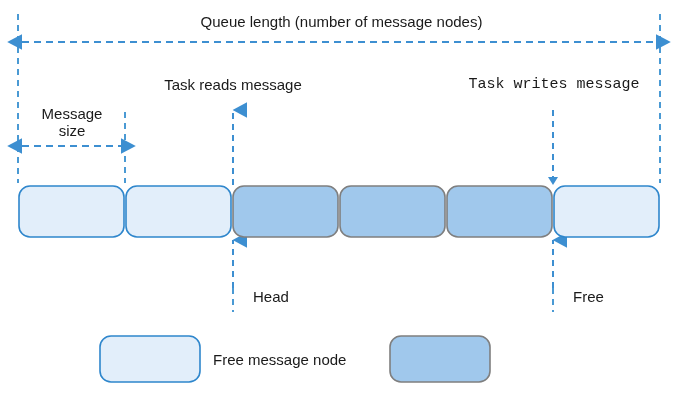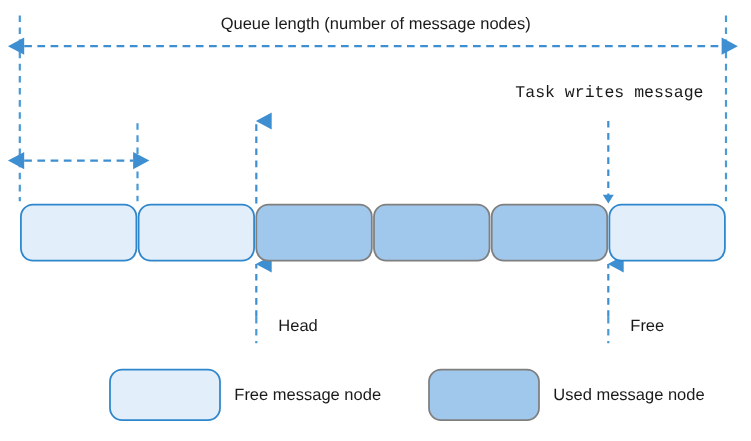--- a/index.html
+++ b/index.html
@@ -99,25 +99,29 @@
       <rect x="447" y="186" width="105" height="51" rx="11" ry="11" fill="#a0c8ec" stroke="#7f7f7f" stroke-width="1.6"></rect>
       <rect x="554" y="186" width="105" height="51" rx="11" ry="11" fill="#e2eefa" stroke="#2e86cc" stroke-width="1.6"></rect>
     </g>
 
     <rect x="100" y="336" width="100" height="46" rx="11" ry="11" fill="#e2eefa" stroke="#2e86cc" stroke-width="1.6"></rect>
     <rect x="390" y="336" width="100" height="46" rx="11" ry="11" fill="#a0c8ec" stroke="#7f7f7f" stroke-width="1.6"></rect>
   </svg>
 
   <div class="lbl lbl-title" style="left:0; top:13px; width:683px;">Queue length (number of message nodes)</div>
 
+  <div class="lbl lbl-msgsize" style="left:16px; top:106px; width:112px;">
+    <span>Message</span><br>
+    <span>size</span>
+  </div>
 
+  <div class="lbl lbl-op" style="left:133px; top:76px; width:200px;">Task reads message</div>
 
   <div class="lbl lbl-op" style="left:456px; top:76px; width:196px;font-family:Liberation Mono, monospace;">Task writes message</div>
 
   <div class="lbl lbl-ptr" style="left:243px; top:288px;">Head</div>
 
   <div class="lbl lbl-ptr" style="left:563px; top:288px;">Free</div>
 
   <div class="lbl lbl-legend" style="left:213px; top:351px;">Free message node</div>
 
-  <div class="lbl lbl-legend" style="left:503px; top:351px;">Used message node</div>
 
 </div>
 
 </body></html>

